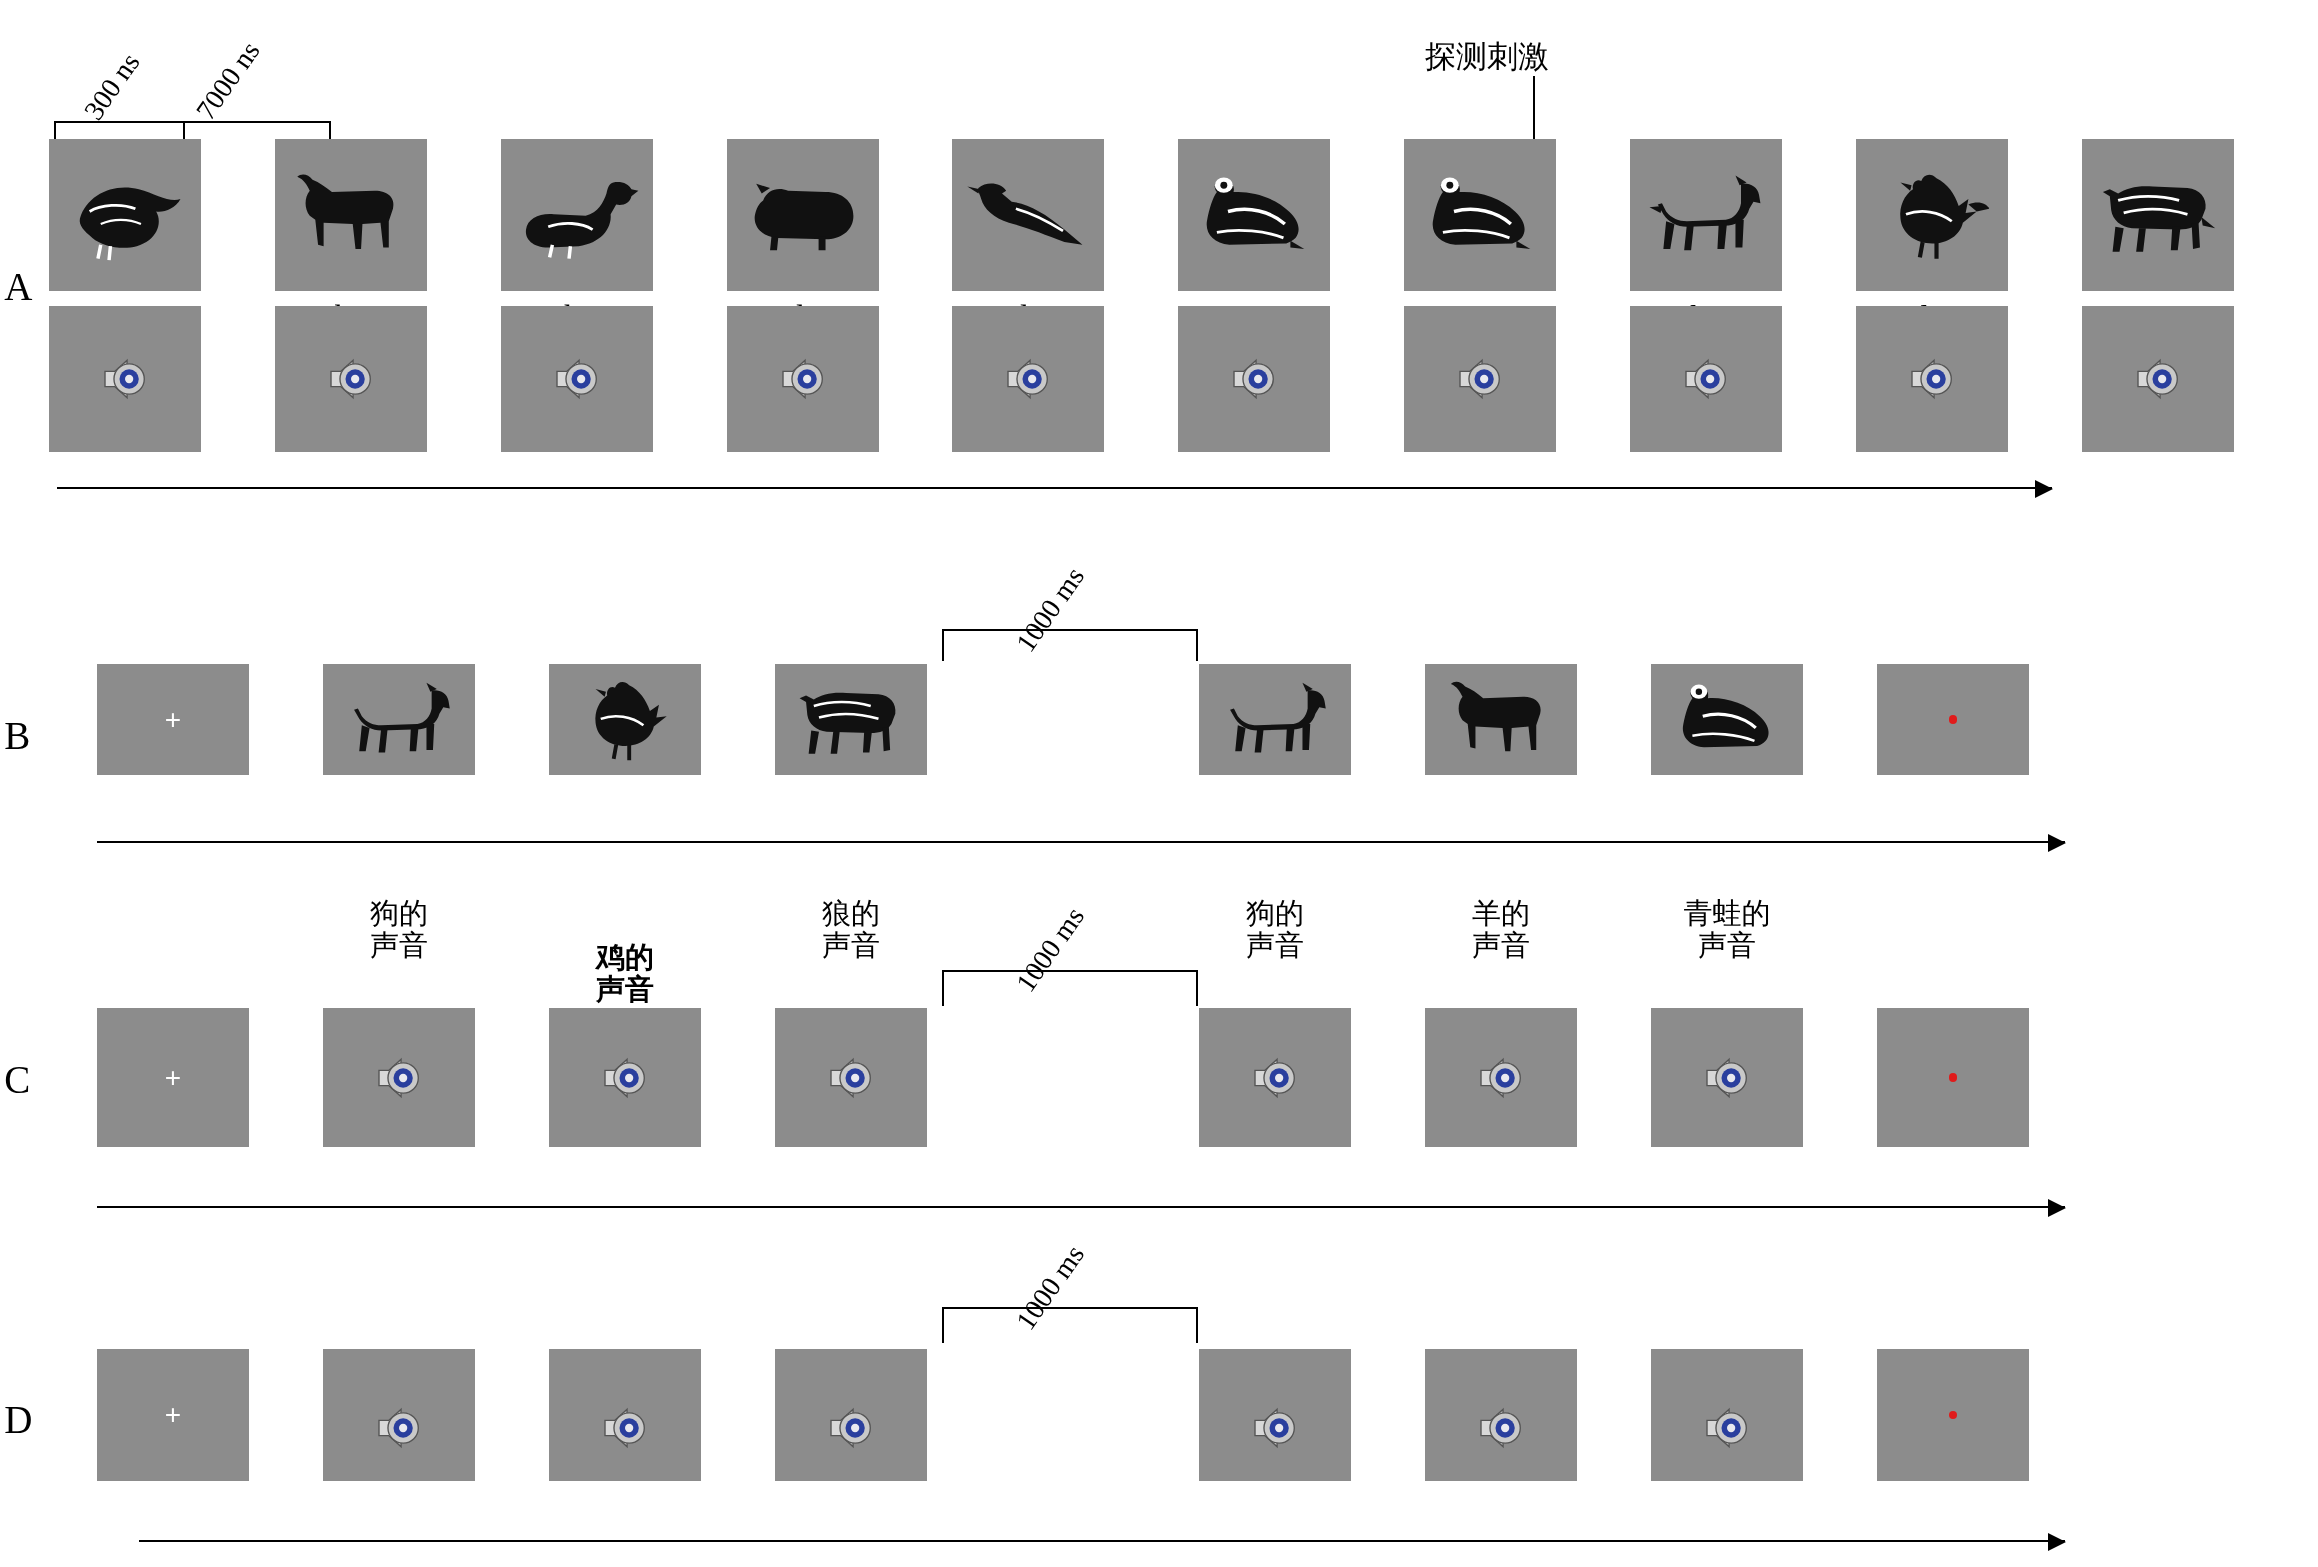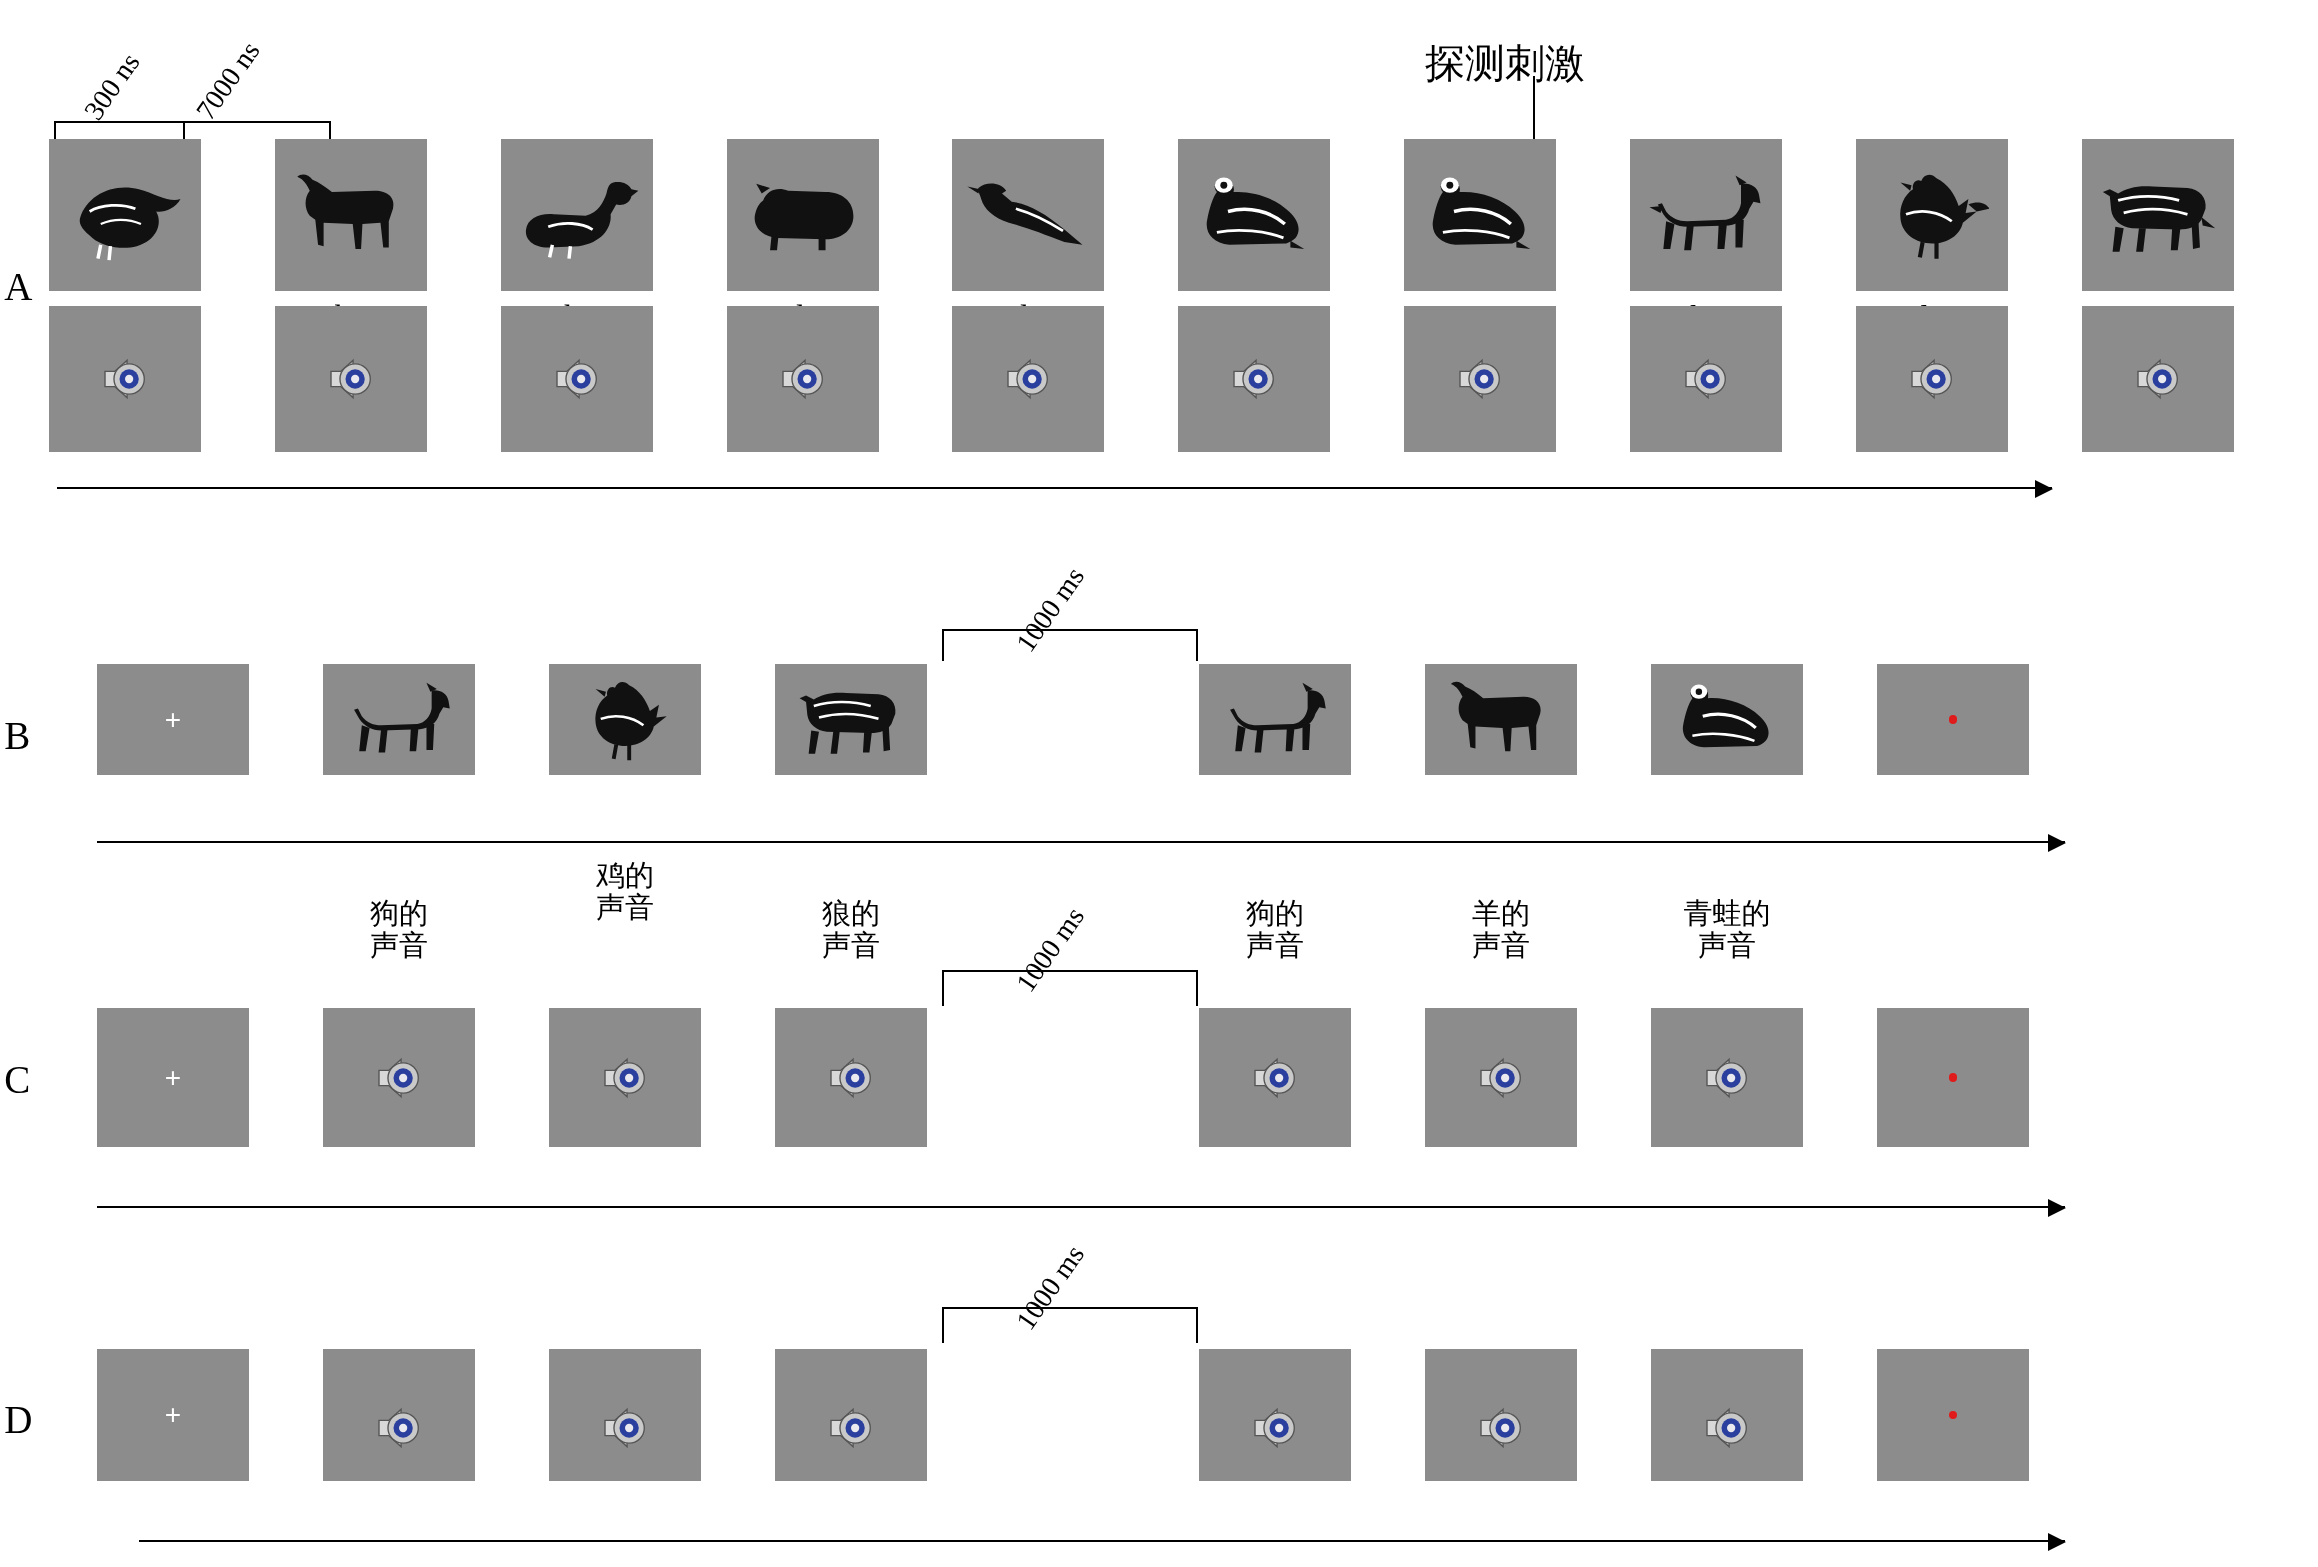--- a/index.html
+++ b/index.html
@@ -84,21 +84,21 @@
   .rot-label {
     position: absolute;
     font-family: "Liberation Serif", serif;
     font-size: 28px;
     transform-origin: left bottom;
     white-space: nowrap;
   }
   .probe-label {
     position: absolute;
     font-family: "DejaVu Sans", sans-serif;
-    font-size: 40px;
+    font-size: 31px;
     white-space: nowrap;
   }
   .probe-line {
     position: absolute;
     border-left: 2.1px solid #000;
   }
   .fixation {
     position: absolute;
     left: 50%;
     top: 50%;
@@ -437,21 +437,21 @@
 
   <div class="tick-group" style="left:942px; top:970px; width:257px; height:42px;">
     <div class="tick-line" style="left:0px; top:0px; height:36px;"></div>
     <div class="tick-line" style="left:254px; top:0px; height:36px;"></div>
     <div class="tick-bar" style="left:0px; top:0px; width:254px;"></div>
   </div>
   <div class="rot-label" style="left:1036px; top:966px; transform: rotate(-55deg);">1000 ms</div>
 
   <div class="cn-label" style="left:323px; top:897px; width:152px;">狗的
 声音</div>
-  <div class="cn-label" style="left:549px; top:859px; width:152px;">鸡的
+  <div class="cn-label" style="left:549px; top:941px; width:152px;font-weight:bold;">鸡的
 声音</div>
   <div class="cn-label" style="left:775px; top:897px; width:152px;">狼的
 声音</div>
   <div class="cn-label" style="left:1199px; top:897px; width:152px;">狗的
 声音</div>
   <div class="cn-label" style="left:1425px; top:897px; width:152px;">羊的
 声音</div>
   <div class="cn-label" style="left:1651px; top:897px; width:152px;">青蛙的
 声音</div>
 

